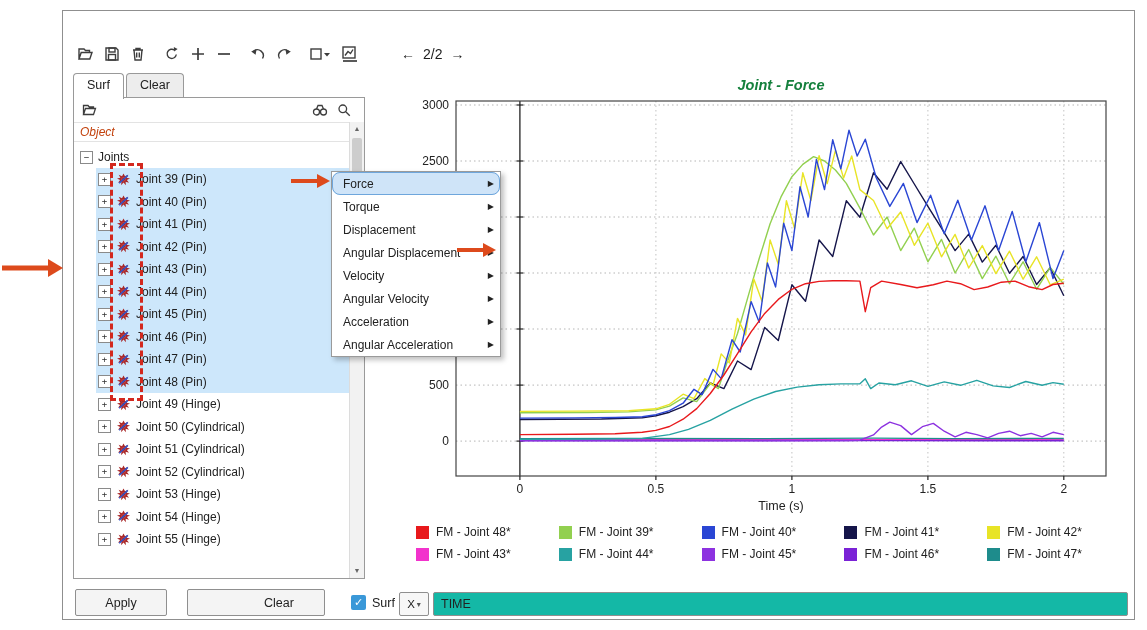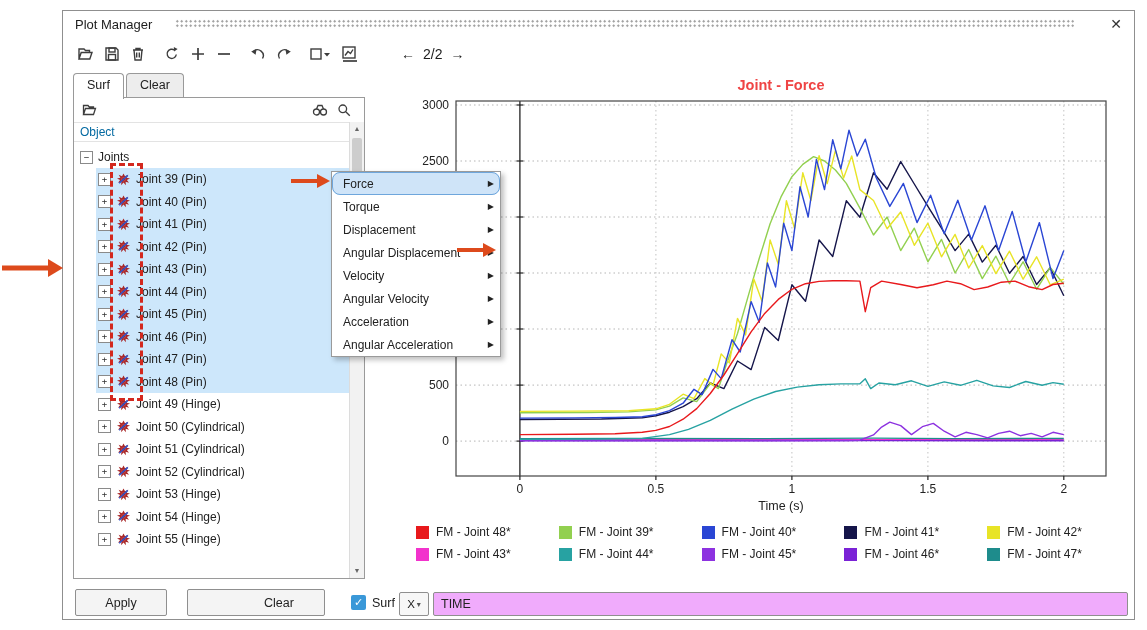--- a/index.html
+++ b/index.html
@@ -26,21 +26,21 @@
        background:#ededed;font-size:12.5px;margin-right:2px;}
   .tab.active{background:#fff;position:relative;z-index:4;padding-bottom:7px;margin-bottom:-2px;}
   
   .left-panel{position:absolute;left:10px;top:86px;width:292px;height:482px;border:1px solid #9a9a9a;
               background:#fff;box-sizing:border-box;z-index:2;}
   .mini-toolbar{position:absolute;left:0;top:0;right:0;height:24px;display:flex;align-items:center;padding:0 6px;box-sizing:border-box;}
   .mini-toolbar svg{stroke:#3d3d3d;fill:none;stroke-width:1.3;}
   .mini-spacer{flex:1;}
   .tree-header{position:absolute;left:0;top:24px;right:15px;height:18px;line-height:18px;
                border-top:1px solid #e3e3e3;border-bottom:1px solid #e3e3e3;
-               padding-left:6px;font-size:12px;color:#0369a1;}
+               padding-left:6px;font-size:12px;color:#c2410c;font-style:italic;}
   .tree-body{position:absolute;left:0;top:42px;right:15px;bottom:0;overflow:hidden;font-size:12px;}
   .tree-root{height:22px;margin-top:6px;display:flex;align-items:center;gap:5px;padding-left:6px;}
   .tree-row{height:22.5px;display:flex;align-items:center;gap:5px;margin-left:22px;padding-left:2px;}
   .tree-row.selected{background:#cde7fb;}
   .exp{flex:0 0 auto;width:11px;height:11px;border:1px solid #8a8a8a;background:#fff;
        font:9px/9px "DejaVu Sans Mono",monospace;display:inline-flex;align-items:center;justify-content:center;color:#333;}
   .tree-label{white-space:nowrap;}
   
   .vscroll{position:absolute;right:0;top:24px;bottom:0;width:15px;background:#f2f2f2;border-left:1px solid #dcdcdc;box-sizing:border-box;}
   .sb-up,.sb-down{position:absolute;left:0;right:0;height:14px;font-size:7px;color:#666;text-align:center;line-height:14px;}
@@ -63,21 +63,21 @@
   #chart-svg text.axis{font:12.5px "Liberation Sans",sans-serif;fill:#222;}
   .legend{position:absolute;left:353px;top:514px;width:714px;display:grid;
           grid-template-columns:repeat(5,1fr);row-gap:8px;}
   .legend-item{display:flex;align-items:center;gap:7px;font-size:12px;}
   .swatch{width:13px;height:13px;flex:0 0 auto;}
   
   .bottom-right{position:absolute;left:336px;top:581px;width:729px;height:24px;display:flex;gap:4px;}
   .x-select{width:28px;height:22px;border:1px solid #8f8f8f;background:#f7f7f7;display:flex;
             align-items:center;justify-content:center;font-size:11.5px;gap:2px;border-radius:2px;}
   .x-select .dd{font-size:8px;color:#555;}
-  .x-input{flex:1;height:22px;border:1px solid #8f8f8f;background:#f0abfc;font-size:12.5px;
+  .x-input{flex:1;height:22px;border:1px solid #8f8f8f;background:#14b8a6;font-size:12.5px;
            line-height:22px;padding-left:7px;border-radius:2px;}
   
   .ctx-menu{position:absolute;left:268px;top:160px;width:170px;background:#fff;border:1px solid #9a9a9a;
             box-shadow:3px 3px 5px rgba(0,0,0,.25);z-index:40;box-sizing:border-box;}
   .menu-item{height:23px;display:flex;align-items:center;font-size:12px;padding:0 6px 0 11px;box-sizing:border-box;border-radius:8px;}
   .menu-item .mi-label{flex:1;white-space:nowrap;}
   .menu-item .mi-arrow{font-size:8px;color:#222;}
   .menu-item.hl{background:#cfe4f8;outline:1px solid #6ea6dc;outline-offset:-1px;}
   .sub-menu{position:absolute;left:436px;top:160px;width:60px;background:#fff;border:1px solid #9a9a9a;
             box-shadow:3px 3px 5px rgba(0,0,0,.25);z-index:41;box-sizing:border-box;}
@@ -86,25 +86,20 @@
   .anno{position:absolute;z-index:60;pointer-events:none;}
   .anno-rect{position:absolute;left:110px;top:163px;width:27px;height:232px;
              border:3px dashed #d3281e;z-index:55;pointer-events:none;}
 </style>
 </head>
 <body>
 
 <div class="stage">
   <div class="window">
 
-    <div class="titlebar">
-      <span class="title">Plot Manager</span>
-      <div class="dots"></div>
-      <span class="close">✕</span>
-    </div>
 
     <div class="toolbar">
       <span class="tbtn">
           <svg width="18" height="18">
             <path d="M2 14 L4.2 7.5 H15 L12.8 14 Z M2 14 V4 H7 L8.5 5.5 H12.5 V7.5"></path>
           </svg>
         </span>
       <span class="tbtn">
           <svg width="18" height="18">
             <path d="M3 3 H13 L15 5 V15 H3 Z"></path>
@@ -383,21 +378,21 @@
 
     <div class="bottom-left">
       <div class="btn">Apply</div>
       <div class="btn">Clear</div>
       <div class="surf-wrap">
         <div class="checkbox" id="surf-box" style="background: rgb(58, 152, 216);">✓</div>
         <span class="surf-label">Surf</span>
       </div>
     </div>
 
-    <div class="chart-title" id="chart-title" style="color: #ef4444;">Joint - Force</div>
+    <div class="chart-title" id="chart-title" style="color: #15803d; font-style: italic;">Joint - Force</div>
     <svg id="chart-svg" width="740" height="425">
         <line x1="70" y1="352.1" x2="720" y2="352.1" stroke="#b5b5b5" stroke-width="1" stroke-dasharray="1.5 3"></line>
         <line x1="70" y1="296.1" x2="720" y2="296.1" stroke="#b5b5b5" stroke-width="1" stroke-dasharray="1.5 3"></line>
         <line x1="70" y1="240.0" x2="720" y2="240.0" stroke="#b5b5b5" stroke-width="1" stroke-dasharray="1.5 3"></line>
         <line x1="70" y1="184.0" x2="720" y2="184.0" stroke="#b5b5b5" stroke-width="1" stroke-dasharray="1.5 3"></line>
         <line x1="70" y1="128.0" x2="720" y2="128.0" stroke="#b5b5b5" stroke-width="1" stroke-dasharray="1.5 3"></line>
         <line x1="70" y1="72.0" x2="720" y2="72.0" stroke="#b5b5b5" stroke-width="1" stroke-dasharray="1.5 3"></line>
         <line x1="70" y1="16.0" x2="720" y2="16.0" stroke="#b5b5b5" stroke-width="1" stroke-dasharray="1.5 3"></line>
         <line x1="269.9" y1="12" x2="269.9" y2="387" stroke="#c3c3c3" stroke-width="1" stroke-dasharray="1.5 3"></line>
         <line x1="405.9" y1="12" x2="405.9" y2="387" stroke="#c3c3c3" stroke-width="1" stroke-dasharray="1.5 3"></line>

